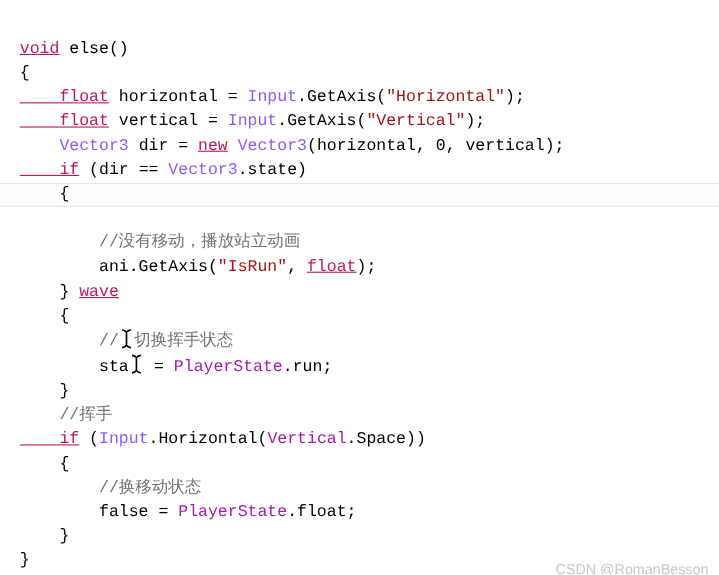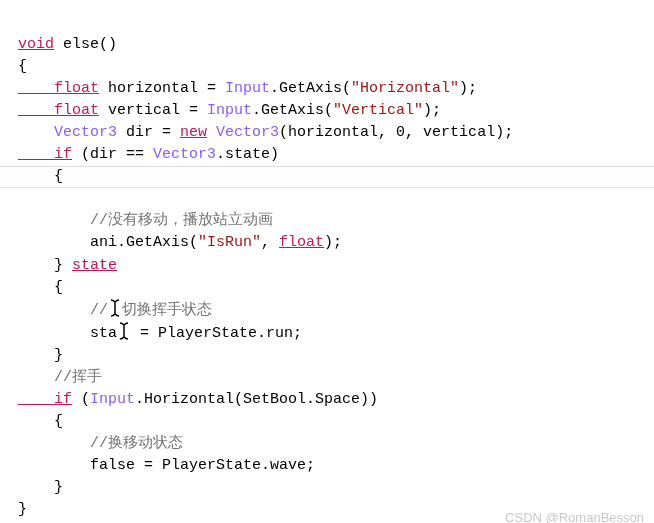--- a/index.html
+++ b/index.html
@@ -11,21 +11,21 @@
       color: #000;
       padding: 12px 0 12px 18px;
       width: 654px;
       position: relative;
     }
     .code-block { white-space: pre; }
     .kw { color: #be185d; text-decoration: underline; }
     .type { color: #8b5cf6; }
     .str { color: #a31515; }
     .comment { color: #737373; }
-    .enum { color: #000000; }
+    .enum { color: #a21caf; }
     .highlight-line {
       background: #fdfdfd;
       box-shadow: inset 0 1px 0 #e0e0e0, inset 0 -1px 0 #e0e0e0;
       display: block;
       width: 654px;
       margin-left: -18px;
       padding-left: 18px;
     }
     .cursor {
       display: inline-block;
@@ -50,31 +50,31 @@
 <div class="code-block">
 <span><span class="kw">void</span><span> else()</span></span>
 <span>{</span>
 <span><span class="kw">    float</span><span> horizontal = </span><span class="type">Input</span><span>.GetAxis(</span><span class="str">"Horizontal"</span><span>);</span></span>
 <span><span class="kw">    float</span><span> vertical = </span><span class="type">Input</span><span>.GetAxis(</span><span class="str">"Vertical"</span><span>);</span></span>
 <span><span class="type">    Vector3</span><span> dir = </span><span class="kw">new</span><span> </span><span class="type">Vector3</span><span>(horizontal, 0, vertical);</span></span>
 <span><span class="kw">    if</span><span> (dir == </span><span class="type">Vector3</span><span>.state)</span></span>
 <span class="highlight-line">    {</span>
 <span><span class="comment">        //没有移动，播放站立动画</span></span>
 <span><span>        ani.GetAxis(</span><span class="str">"IsRun"</span><span>, </span><span class="kw">float</span><span>);</span></span>
-<span><span>    } </span><span class="kw">state</span></span>
+<span><span>    } </span><span class="kw">wave</span></span>
 <span>    {</span>
 <span><span class="comment"><span>        //</span><span class="cursor"><svg width="14" height="20" viewBox="0 0 14 20">
             <path d="M3 2 Q5 2 7 4 Q9 2 11 2 M7 4 L7 16 M3 18 Q5 18 7 16 Q9 18 11 18" stroke="#000" stroke-width="1.5" fill="none"></path>
           </svg></span><span>切换挥手状态</span></span></span>
 <span><span>        sta</span><span class="cursor"><svg width="14" height="20" viewBox="0 0 14 20">
           <path d="M3 2 Q5 2 7 4 Q9 2 11 2 M7 4 L7 16 M3 18 Q5 18 7 16 Q9 18 11 18" stroke="#000" stroke-width="1.5" fill="none"></path>
         </svg></span><span> = </span><span class="enum">PlayerState</span><span>.run;</span></span>
 <span>    }</span>
 <span><span class="comment">    //挥手</span></span>
-<span><span class="kw">    if</span><span> (</span><span class="type">Input</span><span>.Horizontal(</span><span class="enum">SetBool</span><span>.Space))</span></span>
+<span><span class="kw">    if</span><span> (</span><span class="type">Input</span><span>.Horizontal(</span><span class="enum">Vertical</span><span>.Space))</span></span>
 <span>    {</span>
 <span><span class="comment">        //换移动状态</span></span>
-<span><span>        false = </span><span class="enum">PlayerState</span><span>.wave;</span></span>
+<span><span>        false = </span><span class="enum">PlayerState</span><span>.float;</span></span>
 <span>    }</span>
 <span>}</span>
 </div>
 
 <div class="watermark">CSDN @RomanBesson</div>
 
 </body></html>

